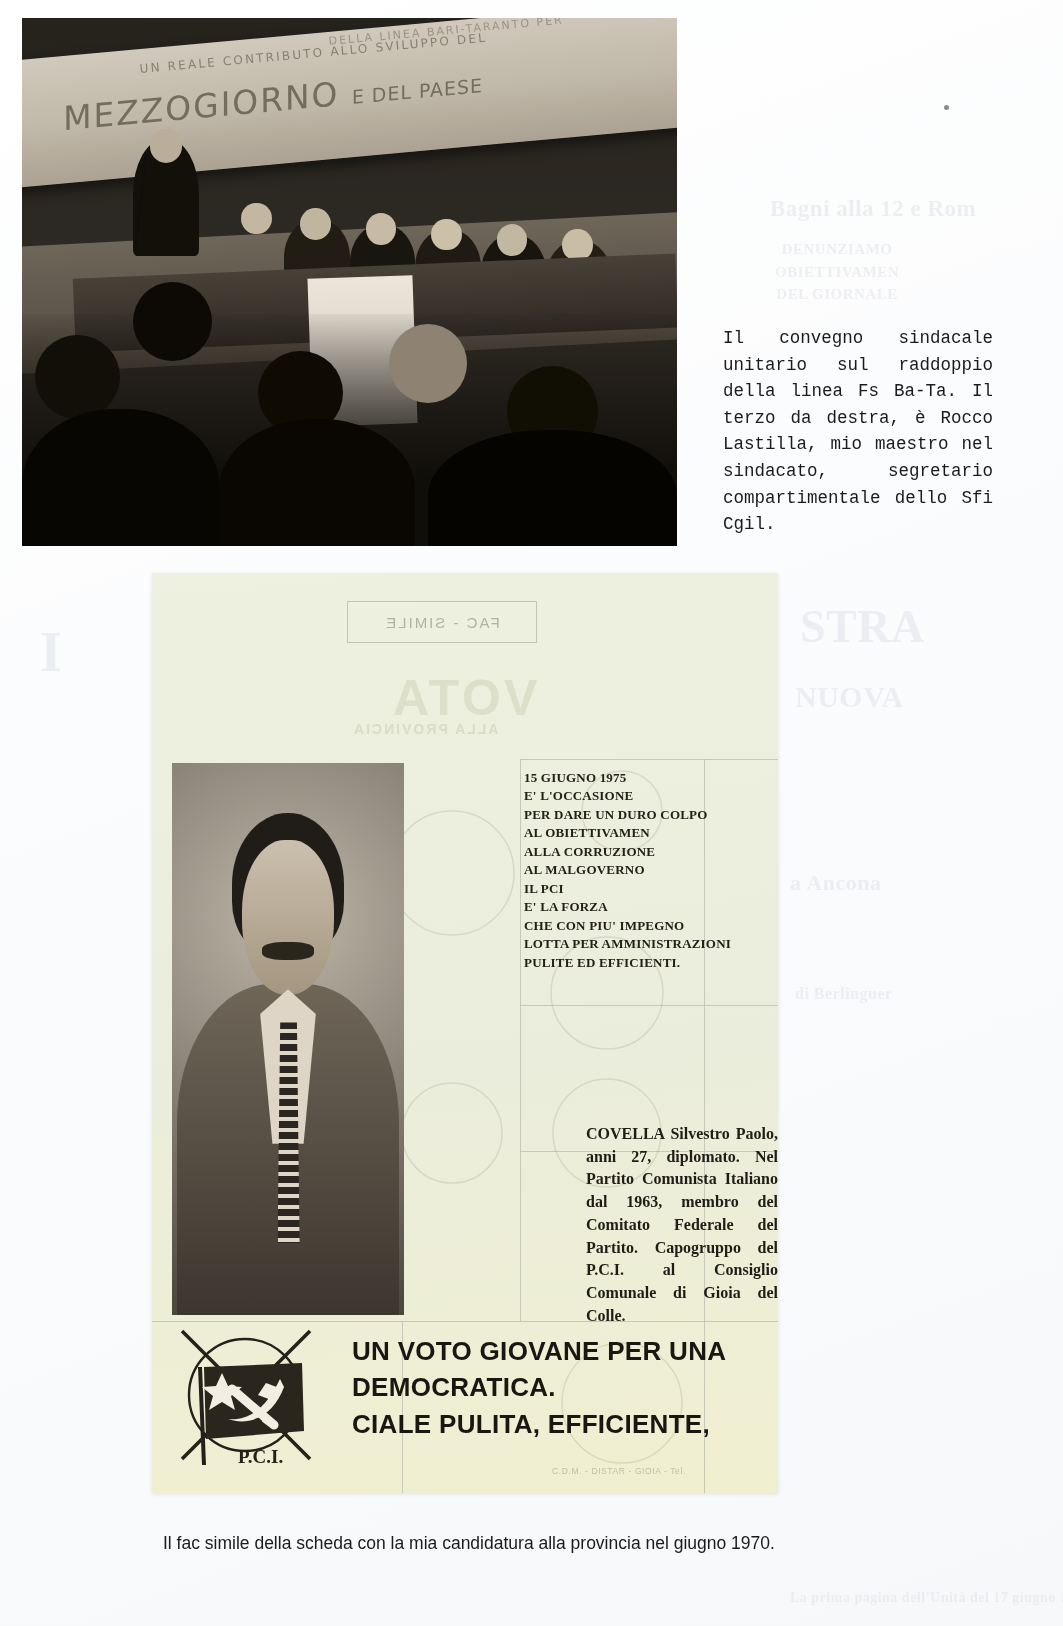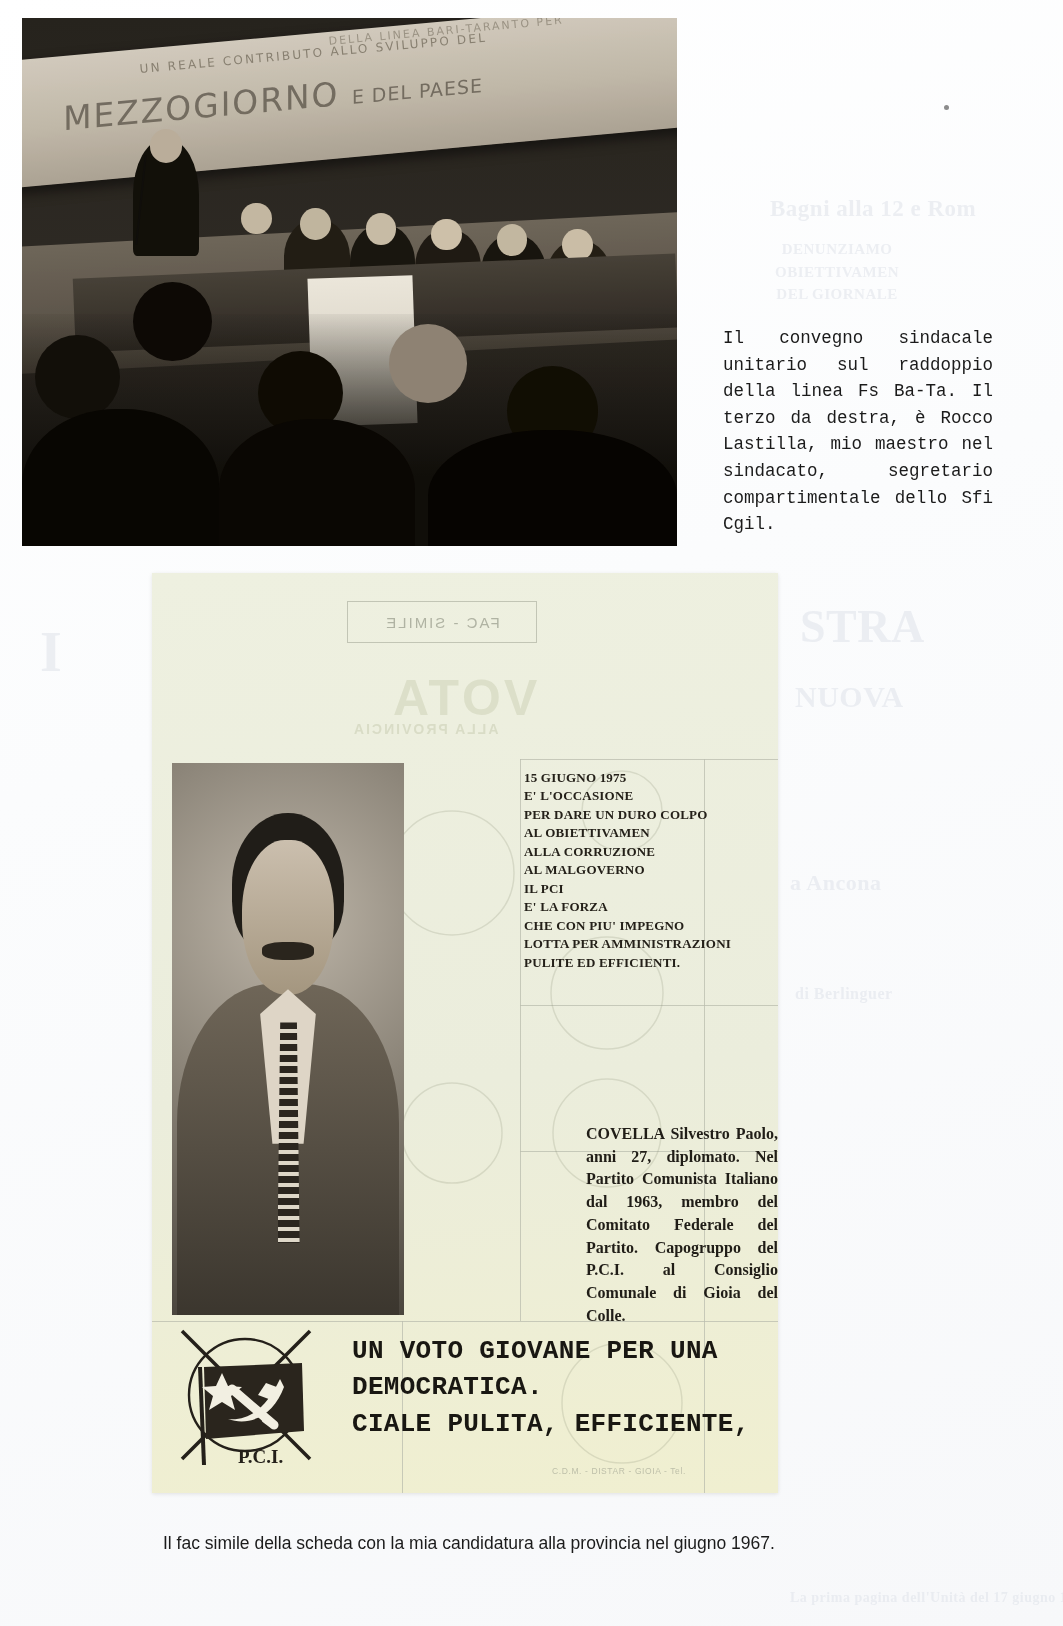--- a/index.html
+++ b/index.html
@@ -176,21 +176,21 @@
     position:absolute;left:418px;top:550px;width:192px;
     font-family:"Liberation Serif", serif;
     font-weight:bold;
     font-size:16px;line-height:1.42;
     text-align:justify;
     color:#201d17;
     margin-left:16px;
   }
   .slogan{
     position:absolute;left:200px;top:760px;width:420px;
-    font-family:Liberation Mono, monospace;
+    font-family:Liberation Sans, sans-serif;
     font-weight:bold;
     font-size:26px;line-height:1.4;
     letter-spacing:.3px;
     color:#191712;
   }
   .imprint{
     position:absolute;left:400px;top:893px;
     font-family:"Liberation Sans", sans-serif;
     font-size:8.5px;letter-spacing:.6px;
     color:#bdbfa9;white-space:nowrap;
@@ -336,15 +336,15 @@
         <path d="M34 44 L132 40 L134 108 L36 116 Z" fill="#2a251d"></path>
         <path d="M52 50 l6 13 14 1 -11 9 4 14 -13 -8 -13 8 4 -14 -11 -9 14 -1 z" fill="#f2efe2"></path>
         <path d="M62 66 L104 102 M104 102 L96 96" stroke="#f2efe2" stroke-width="9" stroke-linecap="round"></path>
         <path d="M96 60 l16 6 -8 12 -16 -6 z" fill="#f2efe2"></path>
         <path d="M110 56 C 96 86, 78 98, 58 96 C 80 104, 104 92, 114 64 Z" fill="#f2efe2"></path>
         <text x="68" y="140" font-family="Liberation Serif, serif" font-size="19" font-weight="bold" fill="#24201a">P.C.I.</text>
       </svg>
     </div>
   </div>
 
-  <div class="cap-bottom">Il fac simile della scheda con la mia candidatura alla provincia nel giugno 1967.</div>
+  <div class="cap-bottom">Il fac simile della scheda con la mia candidatura alla provincia nel giugno 1970.</div>
 
 </div>
 
 </body></html>

